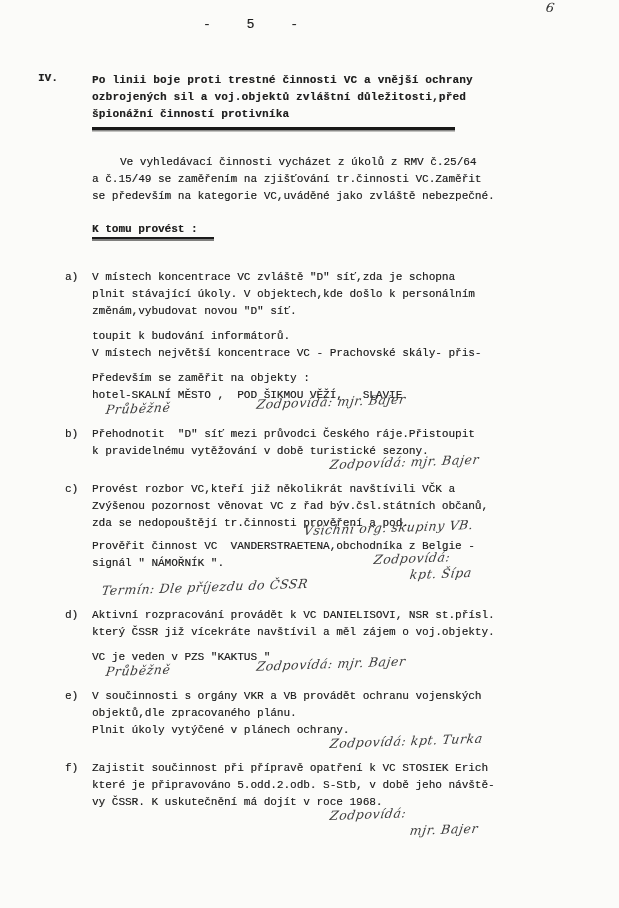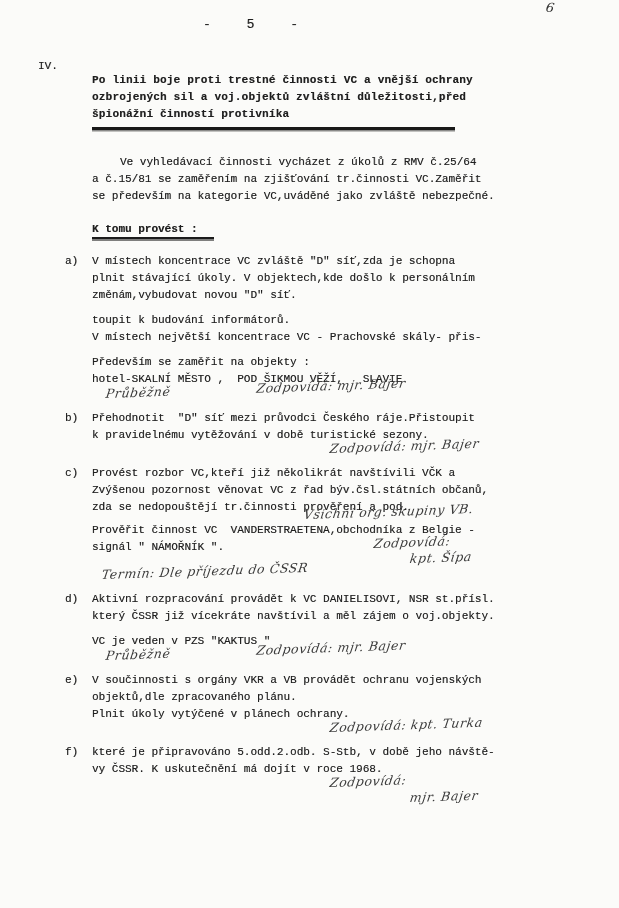--- a/index.html
+++ b/index.html
@@ -17,33 +17,33 @@
   .pagenum{
     position:absolute;top:17px;left:203px;
     font-size:13px;word-spacing:26px;letter-spacing:1px;
   }
   .corner-mark{
     position:absolute;top:0px;left:546px;
     font-family:"DejaVu Serif",serif;font-style:italic;
     font-size:13px;color:#2e2e2e;transform:rotate(10deg);
     text-shadow:none;
   }
-  .numeral{position:absolute;top:60px;left:38px;font-weight:normal;}
+  .numeral{position:absolute;top:72px;left:38px;font-weight:bold;}
   .main{position:absolute;top:72px;left:92px;width:476px;}
   .tline{line-height:17px;white-space:pre;}
   .heading .tline{font-weight:bold;letter-spacing:0.2px;}
   .heading-rule{
     width:363px;height:3px;background:#191919;
     margin-top:4px;margin-bottom:24px;
     box-shadow:0 1.5px 0 rgba(25,25,25,0.5);
   }
   .intro{margin-bottom:18px;}
   .intro .tline:first-child{text-indent:28px;}
   .subhead{display:inline-block;font-weight:bold;}
-  .subhead-block{margin-bottom:14px;}
+  .subhead-block{margin-bottom:30px;}
   .subhead-rule{
     width:122px;height:2px;background:#1b1b1b;margin-top:2px;
     box-shadow:0 2px 0 rgba(25,25,25,0.55);
   }
   .item{position:relative;margin-bottom:9px;}
   .item-letter{position:absolute;left:-27px;top:0;line-height:17px;}
   .pgap{height:8px;}
   .hw{
     font-family:"DejaVu Serif",serif;font-style:italic;
     font-size:12.5px;color:#3b3b3b;
@@ -71,21 +71,21 @@
   <div class="main">
     <div class="heading">
         <div class="tline">Po linii boje proti trestné činnosti VC a vnější ochrany</div>
         <div class="tline">ozbrojených sil a voj.objektů zvláštní důležitosti,před</div>
         <div class="tline">špionážní činností protivníka</div>
       </div>
     <div class="heading-rule"></div>
 
     <div class="intro">
         <div class="tline">Ve vyhledávací činnosti vycházet z úkolů z RMV č.25/64</div>
-        <div class="tline">a č.15/81 se zaměřením na zjišťování tr.činnosti VC.Zaměřit</div>
+        <div class="tline">a č.15/49 se zaměřením na zjišťování tr.činnosti VC.Zaměřit</div>
         <div class="tline">se především na kategorie VC,uváděné jako zvláště nebezpečné.</div>
       </div>
 
     <div class="subhead-block">
       <span class="subhead">K tomu provést :</span>
       <div class="subhead-rule"></div>
     </div>
 
     <div>
         <div class="item">
@@ -135,20 +135,21 @@
         </div>
         <div class="item">
           <span class="item-letter">e)</span>
           <div class="tline">V součinnosti s orgány VKR a VB provádět ochranu vojenských</div>
           <div class="tline">objektů,dle zpracovaného plánu.</div>
           <div class="tline">Plnit úkoly vytýčené v plánech ochrany.</div>
           <div class="hw hw-right">Zodpovídá: kpt. Turka</div>
         </div>
         <div class="item">
           <span class="item-letter">f)</span>
+          <div class="tline">Zajistit součinnost při přípravě opatření k VC STOSIEK Erich</div>
           <div class="tline">které je připravováno 5.odd.2.odb. S-Stb, v době jeho návště-</div>
           <div class="tline">vy ČSSR. K uskutečnění má dojít v roce 1968.</div>
           <div class="hw hw-right">Zodpovídá:</div>
           <div class="hw hw-right2">mjr. Bajer</div>
         </div>
       </div>
   </div>
 </div>
 
 </body></html>

